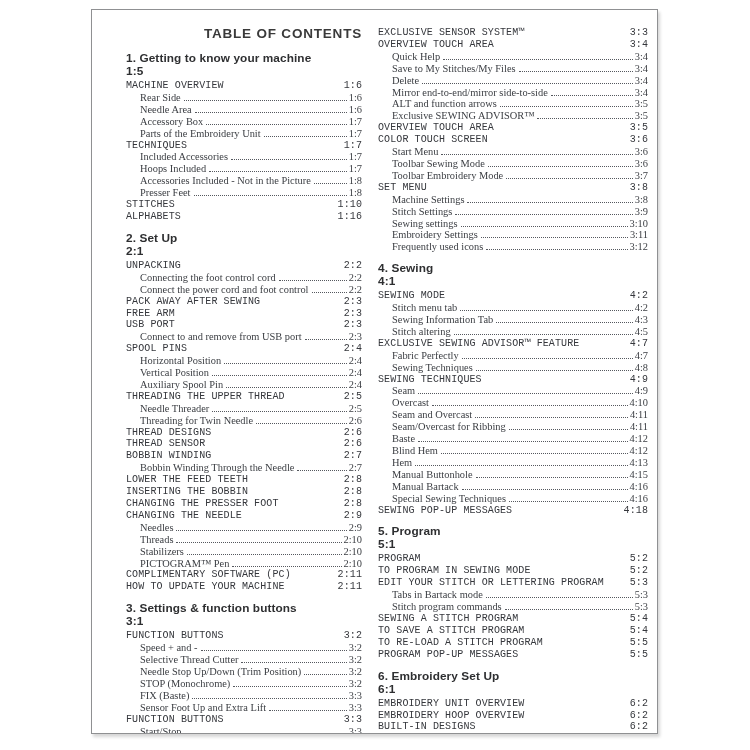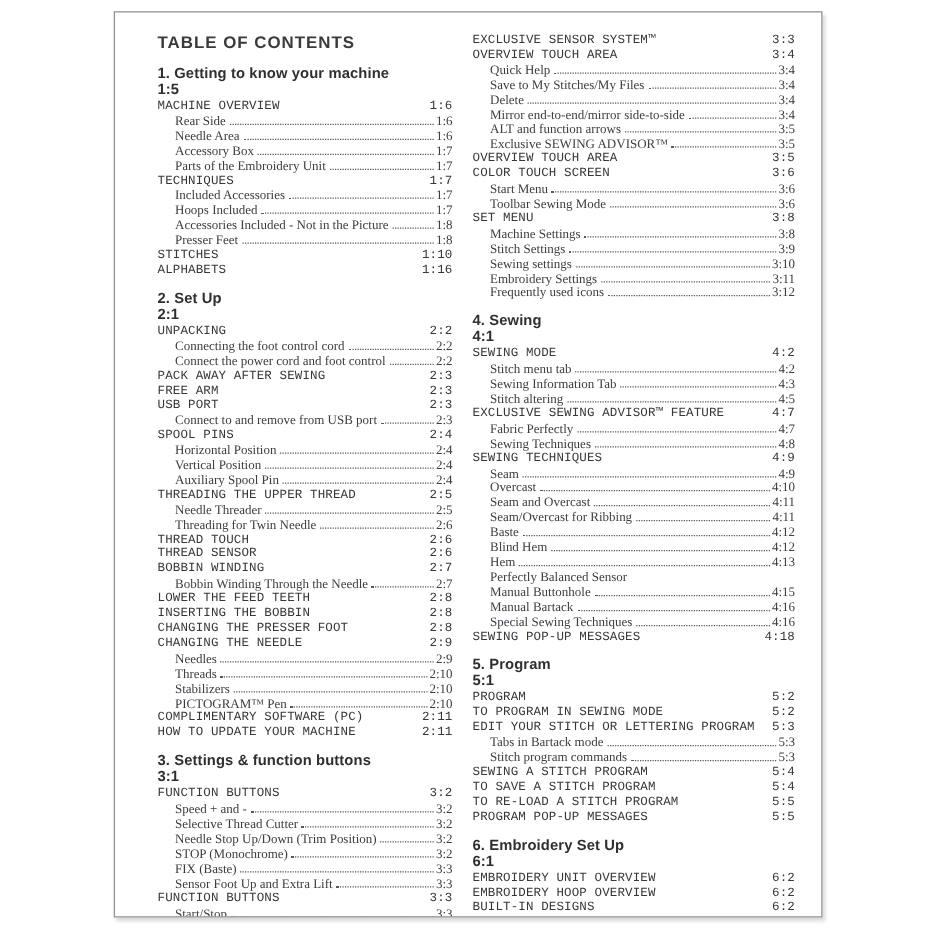--- a/index.html
+++ b/index.html
@@ -3,22 +3,22 @@
 <meta charset="utf-8">
 <style>
   * { margin:0; padding:0; box-sizing:border-box; }
   html,body { width:750px; height:750px; background:#ffffff; }
   body { font-family:"Liberation Sans", sans-serif; position:relative; }
 
   .page {
     position:absolute; left:91px; top:9px; width:567px; height:725px;
     background:#fff; border:1px solid #8f9092;
     box-shadow:2px 3px 3px rgba(0,0,0,0.16);
-    padding:10px 21px 6px 34px;
-    display:flex; gap:16px; overflow:hidden;
+    padding:10px 9px 6px 34px;
+    display:flex; gap:16px; overflow:hidden;text-align:right;
   }
   .col { display:flex; flex-direction:column; }
   .col-left { width:236px; flex:none; }
   .col-right { flex:1; padding-top:7px; }
 
   .toc-title {
     font-size:13.5px; font-weight:bold; letter-spacing:0.8px;
     color:#3a3a3a; margin:6px 0 11px 0;
   }
 
@@ -185,21 +185,21 @@
           <span class="label">Needle Threader</span>
           <span class="dots"></span>
           <span class="pg">2:5</span>
         </div>
         <div class="row sub">
           <span class="label">Threading for Twin Needle</span>
           <span class="dots"></span>
           <span class="pg">2:6</span>
         </div>
         <div class="row caps">
-          <span class="label">THREAD TOUCH</span>
+          <span class="label">THREAD DESIGNS</span>
           <span class="spacer"></span>
           <span class="pg">2:6</span>
         </div>
         <div class="row caps">
           <span class="label">THREAD SENSOR</span>
           <span class="spacer"></span>
           <span class="pg">2:6</span>
         </div>
         <div class="row caps">
           <span class="label">BOBBIN WINDING</span>
@@ -380,20 +380,25 @@
         <div class="row sub">
           <span class="label">Start Menu</span>
           <span class="dots"></span>
           <span class="pg">3:6</span>
         </div>
         <div class="row sub">
           <span class="label">Toolbar Sewing Mode</span>
           <span class="dots"></span>
           <span class="pg">3:6</span>
         </div>
+        <div class="row sub">
+          <span class="label">Toolbar Embroidery Mode</span>
+          <span class="dots"></span>
+          <span class="pg">3:7</span>
+        </div>
         <div class="row caps">
           <span class="label">SET MENU</span>
           <span class="spacer"></span>
           <span class="pg">3:8</span>
         </div>
         <div class="row sub">
           <span class="label">Machine Settings</span>
           <span class="dots"></span>
           <span class="pg">3:8</span>
         </div>
@@ -493,25 +498,20 @@
           <span class="label">Blind Hem</span>
           <span class="dots"></span>
           <span class="pg">4:12</span>
         </div>
         <div class="row sub">
           <span class="label">Hem</span>
           <span class="dots"></span>
           <span class="pg">4:13</span>
         </div>
         <div class="row sub">
-          <span class="label">Perfectly Balanced Sensor</span>
-          <span class="spacer"></span>
-          <span class="pg"></span>
-        </div>
-        <div class="row sub">
           <span class="label">Manual Buttonhole</span>
           <span class="dots"></span>
           <span class="pg">4:15</span>
         </div>
         <div class="row sub">
           <span class="label">Manual Bartack</span>
           <span class="dots"></span>
           <span class="pg">4:16</span>
         </div>
         <div class="row sub">

